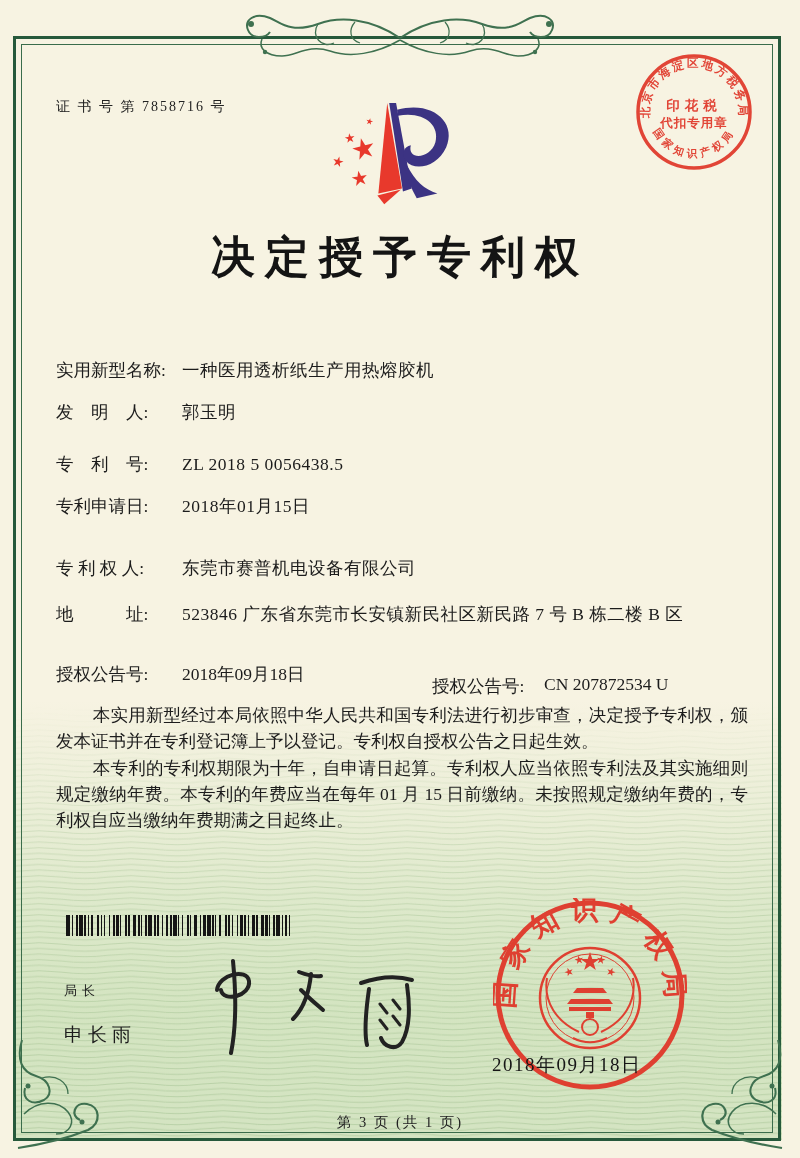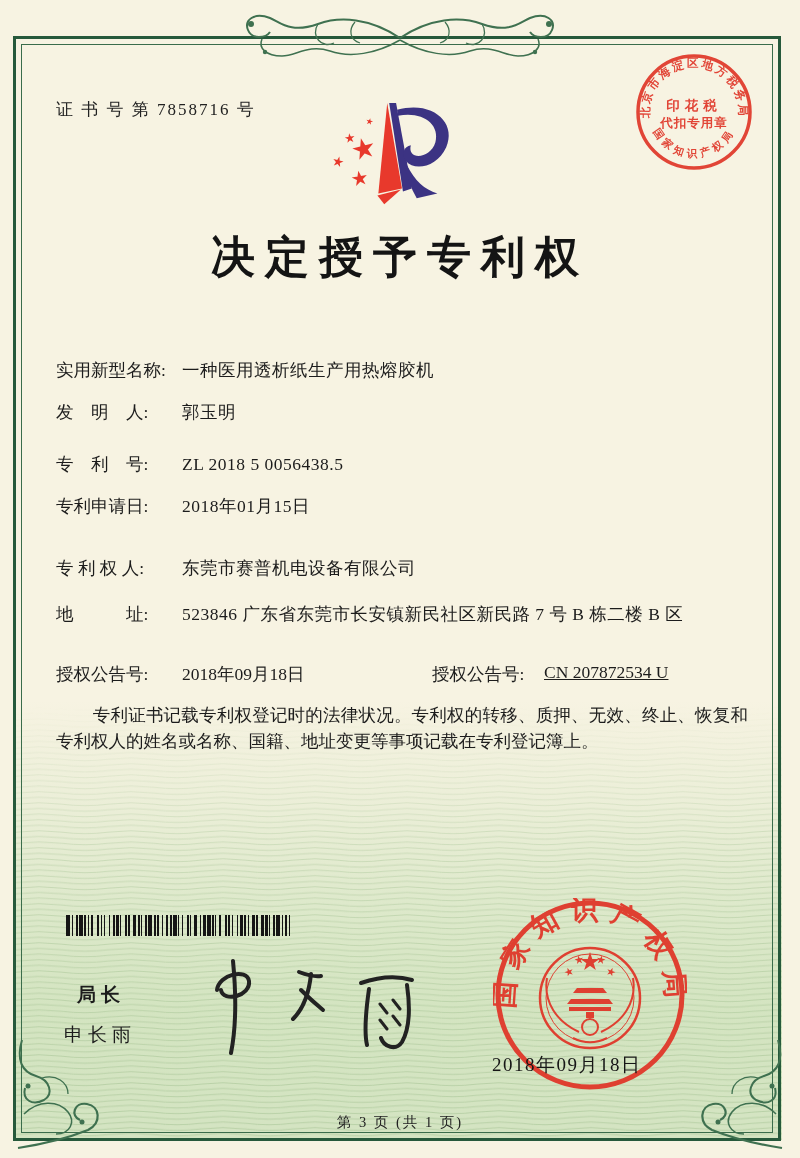--- a/index.html
+++ b/index.html
@@ -20,32 +20,32 @@
       rgba(211,228,192,.98) 70%,
       #d4e4c2 100%);
   }
   .waves{left:16px;top:706px;width:766px;height:434px;z-index:0;}
   
   .frame-outer{left:13px;top:36px;width:768px;height:1105px;border:3px solid #26593b;box-sizing:border-box;z-index:1;}
   .frame-inner{left:21px;top:44px;width:752px;height:1089px;border:1px solid #3a6c4b;box-sizing:border-box;z-index:1;}
   .ornament{z-index:2;}
   .content{z-index:3;}
   .stamp{z-index:4;}
-  .cert-no{left:56px;top:98px;font-size:17px;letter-spacing:2px;color:#222;}
+  .cert-no{left:56px;top:98px;font-size:14px;letter-spacing:2px;color:#222;}
   .logo{left:325px;top:100px;}
   .title{left:0;top:228px;width:800px;text-align:center;font-size:44px;font-weight:bold;letter-spacing:10px;color:#141414;}
   .fields{left:56px;top:346px;width:692px;font-size:17.5px;}
   .field-row{position:absolute;left:0;white-space:nowrap;}
   .field-label{display:inline-block;width:126px;white-space:pre;vertical-align:top;}
   .field-value{display:inline-block;width:545px;white-space:normal;vertical-align:top;line-height:24px;letter-spacing:.5px;}
-  .grant-no-pair{position:absolute;left:376px;top:0;text-decoration:underline;}
+  .grant-no-pair{position:absolute;left:376px;top:12px;}
   .paras{left:56px;top:702px;width:692px;font-size:17.5px;line-height:26px;text-align:justify;}
   .paras p{margin:0 0 1px 0;text-indent:2.1em;}
   .barcode{left:66px;top:915px;width:224px;height:21px;overflow:hidden;white-space:nowrap;font-size:0;z-index:3;}
-  .signer-title{left:77px;top:982px;font-size:19px;letter-spacing:5px;font-weight:bold;}
+  .signer-title{left:64px;top:982px;font-size:13px;letter-spacing:5px;}
   .signer-name{left:64px;top:1022px;font-size:19px;letter-spacing:5px;}
   .seal-date{left:492px;top:1052px;font-size:19px;letter-spacing:1.5px;color:#161616;z-index:5;}
   .footer{left:0;top:1113px;width:800px;text-align:center;font-size:14.5px;letter-spacing:2px;color:#222;}
   .sig{left:195px;top:948px;z-index:4;}
   .seal-main{left:493px;top:898px;opacity:.95;}
   .seal-tax{left:634px;top:52px;opacity:.93;z-index:4;}
   svg text{font-family:"Liberation Serif","DejaVu Serif",serif;}
 </style>
 </head>
 <body>
@@ -124,21 +124,22 @@
   <div class="field-row" style="top:148px"><span class="field-label">专利申请日:</span><span class="field-value">2018年01月15日</span></div>
   <div class="field-row" style="top:210px"><span class="field-label">专 利 权 人:</span><span class="field-value">东莞市赛普机电设备有限公司</span></div>
   <div class="field-row" style="top:256px"><span class="field-label">地　　　址:</span><span class="field-value">523846 广东省东莞市长安镇新民社区新民路 7 号 B 栋二楼 B 区</span></div>
   <div class="field-row" style="top:316px">
     <span class="field-label">授权公告号:</span><span>2018年09月18日</span>
     <span class="grant-no-pair"><span class="field-label" style="width:112px">授权公告号:</span><span>CN 207872534 U</span></span>
   </div>
 </div>
 
 <div class="abs content paras">
-  <p>专利证书记载专利权登记时的法律状况。专利权的转移、质押、无效、终止、恢复和专利权人的姓名或名称、国籍、地址变更等事项记载在专利登记簿上。</p>
+  <p>本实用新型经过本局依照中华人民共和国专利法进行初步审查，决定授予专利权，颁发本证书并在专利登记簿上予以登记。专利权自授权公告之日起生效。</p>
+  <p>本专利的专利权期限为十年，自申请日起算。专利权人应当依照专利法及其实施细则规定缴纳年费。本专利的年费应当在每年 01 月 15 日前缴纳。未按照规定缴纳年费的，专利权自应当缴纳年费期满之日起终止。</p>
 </div>
 
 <div class="abs barcode"><span style="display: inline-block; height: 21px; width: 3.6px; background: rgb(21, 21, 21);"></span><span style="display: inline-block; height: 21px; width: 2.4px;"></span><span style="display: inline-block; height: 21px; width: 1.2px; background: rgb(21, 21, 21);"></span><span style="display: inline-block; height: 21px; width: 2.4px;"></span><span style="display: inline-block; height: 21px; width: 2.4px; background: rgb(21, 21, 21);"></span><span style="display: inline-block; height: 21px; width: 1.2px;"></span><span style="display: inline-block; height: 21px; width: 3.6px; background: rgb(21, 21, 21);"></span><span style="display: inline-block; height: 21px; width: 1.2px;"></span><span style="display: inline-block; height: 21px; width: 2.4px; background: rgb(21, 21, 21);"></span><span style="display: inline-block; height: 21px; width: 1.2px;"></span><span style="display: inline-block; height: 21px; width: 1.2px; background: rgb(21, 21, 21);"></span><span style="display: inline-block; height: 21px; width: 2.4px;"></span><span style="display: inline-block; height: 21px; width: 2.4px; background: rgb(21, 21, 21);"></span><span style="display: inline-block; height: 21px; width: 3.6px;"></span><span style="display: inline-block; height: 21px; width: 2.4px; background: rgb(21, 21, 21);"></span><span style="display: inline-block; height: 21px; width: 1.2px;"></span><span style="display: inline-block; height: 21px; width: 1.2px; background: rgb(21, 21, 21);"></span><span style="display: inline-block; height: 21px; width: 2.4px;"></span><span style="display: inline-block; height: 21px; width: 1.2px; background: rgb(21, 21, 21);"></span><span style="display: inline-block; height: 21px; width: 3.6px;"></span><span style="display: inline-block; height: 21px; width: 1.2px; background: rgb(21, 21, 21);"></span><span style="display: inline-block; height: 21px; width: 2.4px;"></span><span style="display: inline-block; height: 21px; width: 2.4px; background: rgb(21, 21, 21);"></span><span style="display: inline-block; height: 21px; width: 1.2px;"></span><span style="display: inline-block; height: 21px; width: 2.4px; background: rgb(21, 21, 21);"></span><span style="display: inline-block; height: 21px; width: 1.2px;"></span><span style="display: inline-block; height: 21px; width: 1.2px; background: rgb(21, 21, 21);"></span><span style="display: inline-block; height: 21px; width: 3.6px;"></span><span style="display: inline-block; height: 21px; width: 2.4px; background: rgb(21, 21, 21);"></span><span style="display: inline-block; height: 21px; width: 1.2px;"></span><span style="display: inline-block; height: 21px; width: 2.4px; background: rgb(21, 21, 21);"></span><span style="display: inline-block; height: 21px; width: 2.4px;"></span><span style="display: inline-block; height: 21px; width: 3.6px; background: rgb(21, 21, 21);"></span><span style="display: inline-block; height: 21px; width: 1.2px;"></span><span style="display: inline-block; height: 21px; width: 2.4px; background: rgb(21, 21, 21);"></span><span style="display: inline-block; height: 21px; width: 1.2px;"></span><span style="display: inline-block; height: 21px; width: 1.2px; background: rgb(21, 21, 21);"></span><span style="display: inline-block; height: 21px; width: 2.4px;"></span><span style="display: inline-block; height: 21px; width: 2.4px; background: rgb(21, 21, 21);"></span><span style="display: inline-block; height: 21px; width: 1.2px;"></span><span style="display: inline-block; height: 21px; width: 3.6px; background: rgb(21, 21, 21);"></span><span style="display: inline-block; height: 21px; width: 2.4px;"></span><span style="display: inline-block; height: 21px; width: 1.2px; background: rgb(21, 21, 21);"></span><span style="display: inline-block; height: 21px; width: 1.2px;"></span><span style="display: inline-block; height: 21px; width: 2.4px; background: rgb(21, 21, 21);"></span><span style="display: inline-block; height: 21px; width: 2.4px;"></span><span style="display: inline-block; height: 21px; width: 1.2px; background: rgb(21, 21, 21);"></span><span style="display: inline-block; height: 21px; width: 3.6px;"></span><span style="display: inline-block; height: 21px; width: 1.2px; background: rgb(21, 21, 21);"></span><span style="display: inline-block; height: 21px; width: 2.4px;"></span><span style="display: inline-block; height: 21px; width: 2.4px; background: rgb(21, 21, 21);"></span><span style="display: inline-block; height: 21px; width: 1.2px;"></span><span style="display: inline-block; height: 21px; width: 3.6px; background: rgb(21, 21, 21);"></span><span style="display: inline-block; height: 21px; width: 1.2px;"></span><span style="display: inline-block; height: 21px; width: 1.2px; background: rgb(21, 21, 21);"></span><span style="display: inline-block; height: 21px; width: 2.4px;"></span><span style="display: inline-block; height: 21px; width: 1.2px; background: rgb(21, 21, 21);"></span><span style="display: inline-block; height: 21px; width: 3.6px;"></span><span style="display: inline-block; height: 21px; width: 2.4px; background: rgb(21, 21, 21);"></span><span style="display: inline-block; height: 21px; width: 1.2px;"></span><span style="display: inline-block; height: 21px; width: 1.2px; background: rgb(21, 21, 21);"></span><span style="display: inline-block; height: 21px; width: 2.4px;"></span><span style="display: inline-block; height: 21px; width: 3.6px; background: rgb(21, 21, 21);"></span><span style="display: inline-block; height: 21px; width: 2.4px;"></span><span style="display: inline-block; height: 21px; width: 1.2px; background: rgb(21, 21, 21);"></span><span style="display: inline-block; height: 21px; width: 2.4px;"></span><span style="display: inline-block; height: 21px; width: 2.4px; background: rgb(21, 21, 21);"></span><span style="display: inline-block; height: 21px; width: 1.2px;"></span><span style="display: inline-block; height: 21px; width: 3.6px; background: rgb(21, 21, 21);"></span><span style="display: inline-block; height: 21px; width: 1.2px;"></span><span style="display: inline-block; height: 21px; width: 2.4px; background: rgb(21, 21, 21);"></span><span style="display: inline-block; height: 21px; width: 1.2px;"></span><span style="display: inline-block; height: 21px; width: 1.2px; background: rgb(21, 21, 21);"></span><span style="display: inline-block; height: 21px; width: 2.4px;"></span><span style="display: inline-block; height: 21px; width: 2.4px; background: rgb(21, 21, 21);"></span><span style="display: inline-block; height: 21px; width: 3.6px;"></span><span style="display: inline-block; height: 21px; width: 2.4px; background: rgb(21, 21, 21);"></span><span style="display: inline-block; height: 21px; width: 1.2px;"></span><span style="display: inline-block; height: 21px; width: 1.2px; background: rgb(21, 21, 21);"></span><span style="display: inline-block; height: 21px; width: 2.4px;"></span><span style="display: inline-block; height: 21px; width: 1.2px; background: rgb(21, 21, 21);"></span><span style="display: inline-block; height: 21px; width: 3.6px;"></span><span style="display: inline-block; height: 21px; width: 1.2px; background: rgb(21, 21, 21);"></span><span style="display: inline-block; height: 21px; width: 2.4px;"></span><span style="display: inline-block; height: 21px; width: 2.4px; background: rgb(21, 21, 21);"></span><span style="display: inline-block; height: 21px; width: 1.2px;"></span><span style="display: inline-block; height: 21px; width: 2.4px; background: rgb(21, 21, 21);"></span><span style="display: inline-block; height: 21px; width: 1.2px;"></span><span style="display: inline-block; height: 21px; width: 1.2px; background: rgb(21, 21, 21);"></span><span style="display: inline-block; height: 21px; width: 3.6px;"></span><span style="display: inline-block; height: 21px; width: 2.4px; background: rgb(21, 21, 21);"></span><span style="display: inline-block; height: 21px; width: 1.2px;"></span><span style="display: inline-block; height: 21px; width: 2.4px; background: rgb(21, 21, 21);"></span><span style="display: inline-block; height: 21px; width: 2.4px;"></span><span style="display: inline-block; height: 21px; width: 3.6px; background: rgb(21, 21, 21);"></span><span style="display: inline-block; height: 21px; width: 1.2px;"></span><span style="display: inline-block; height: 21px; width: 2.4px; background: rgb(21, 21, 21);"></span><span style="display: inline-block; height: 21px; width: 1.2px;"></span><span style="display: inline-block; height: 21px; width: 1.2px; background: rgb(21, 21, 21);"></span><span style="display: inline-block; height: 21px; width: 2.4px;"></span><span style="display: inline-block; height: 21px; width: 2.4px; background: rgb(21, 21, 21);"></span><span style="display: inline-block; height: 21px; width: 1.2px;"></span><span style="display: inline-block; height: 21px; width: 3.6px; background: rgb(21, 21, 21);"></span><span style="display: inline-block; height: 21px; width: 2.4px;"></span><span style="display: inline-block; height: 21px; width: 1.2px; background: rgb(21, 21, 21);"></span><span style="display: inline-block; height: 21px; width: 1.2px;"></span><span style="display: inline-block; height: 21px; width: 2.4px; background: rgb(21, 21, 21);"></span><span style="display: inline-block; height: 21px; width: 2.4px;"></span><span style="display: inline-block; height: 21px; width: 1.2px; background: rgb(21, 21, 21);"></span></div>
 
 <div class="abs content signer-title">局长</div>
 <div class="abs content signer-name">申长雨</div>
 
 <svg class="abs sig" width="235" height="115" viewBox="0 0 235 115">
   <g fill="none" stroke="#222" stroke-width="4" stroke-linecap="round" stroke-linejoin="round">
     <path d="M22,42 C24,26 52,20 54,33 C56,48 28,55 26,42"></path>

